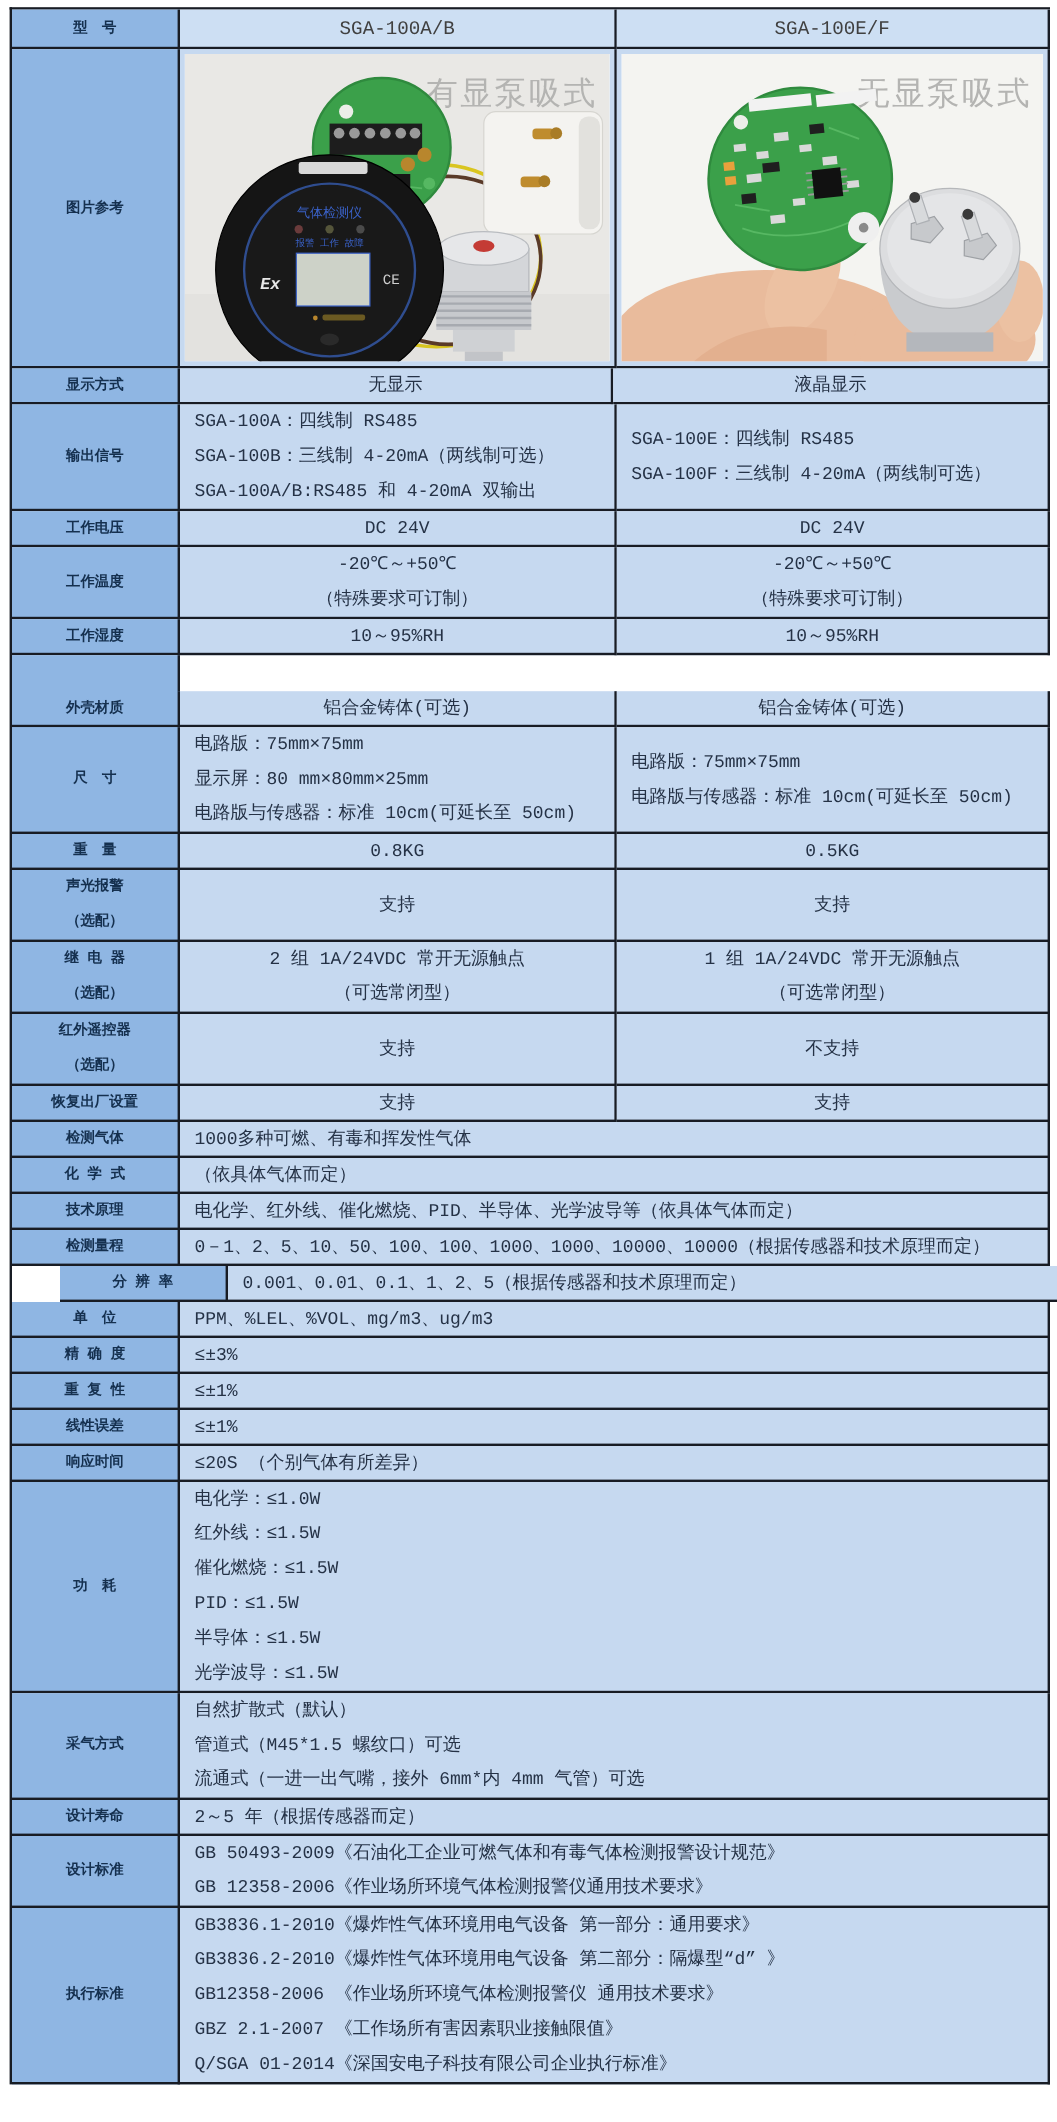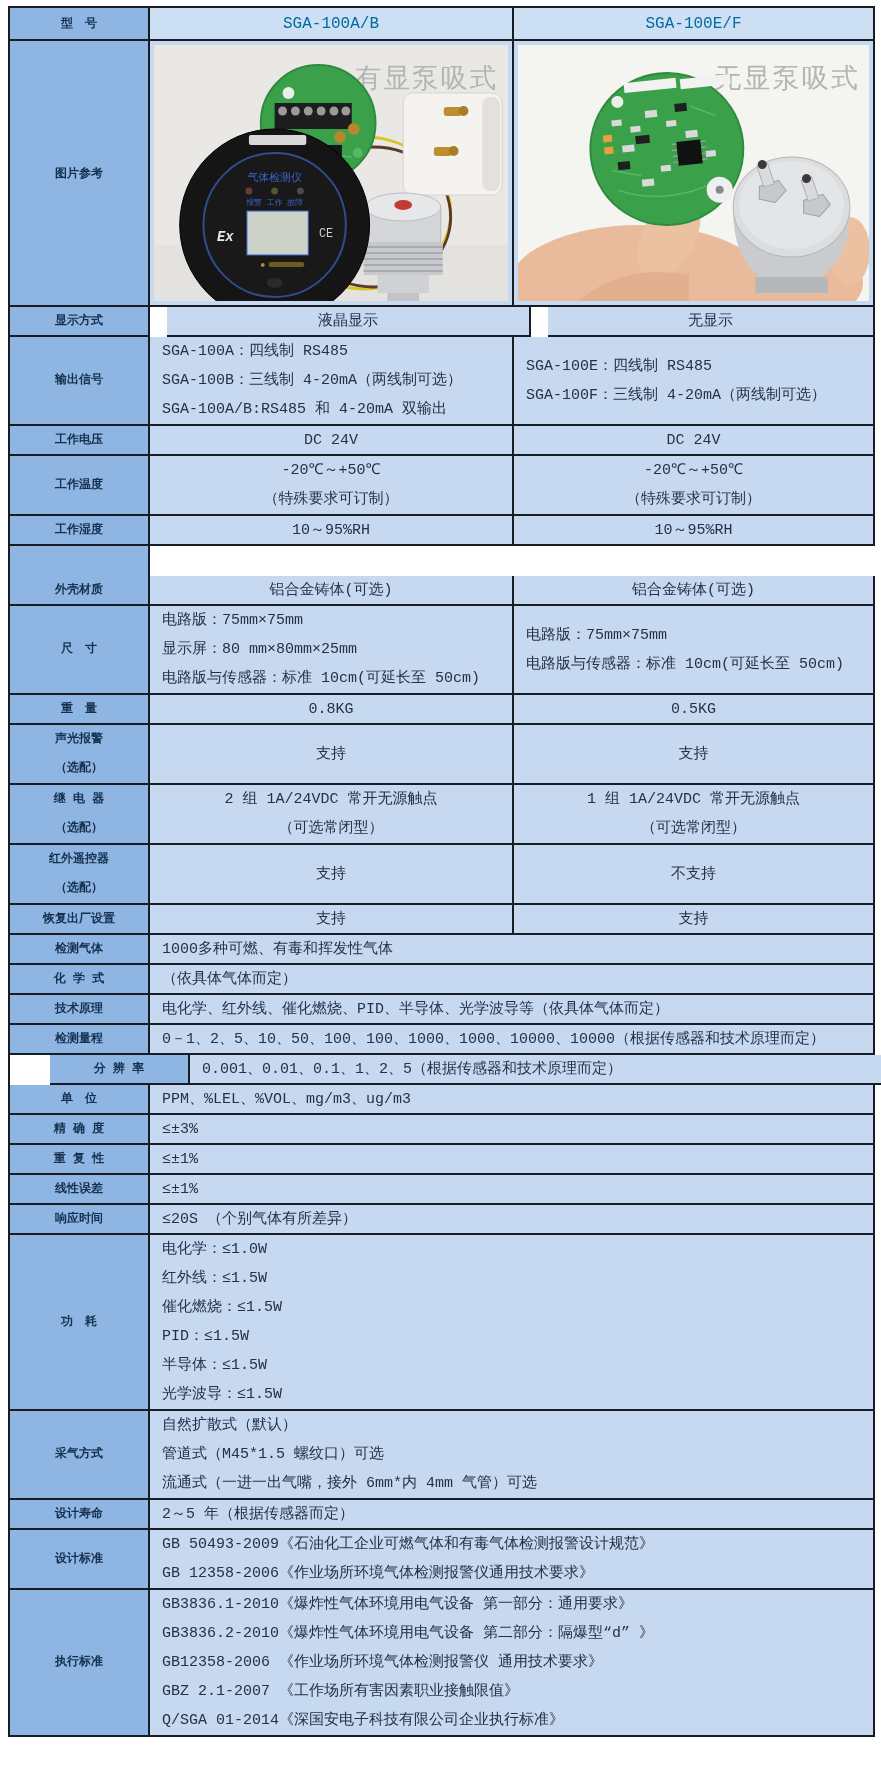--- a/index.html
+++ b/index.html
@@ -13,21 +13,21 @@
         overflow:hidden;color:#253246;font-size:15px;}
   .cell div{line-height:29px;white-space:nowrap;}
   .lbl{flex:0 0 140px;width:140px;background:#8fb6e3;align-items:center;text-align:center;
        font-weight:bold;font-size:12px;color:#15304f;}
   .v2{flex:0 0 364px;width:364px;background:#c6d9f0;}
   .v3{flex:1;background:#c6d9f0;}
   .sp{flex:1;background:#c6d9f0;}
   .center{align-items:center;text-align:center;}
   .left{align-items:flex-start;text-align:left;padding-left:12px;padding-right:4px;}
   .hdr-row .cell{height:33px;}
-  .hdrv{background:#cddff3;align-items:center;text-align:center;font-size:16px;color:#0369a1;}
+  .hdrv{background:#cddff3;align-items:center;text-align:center;font-size:16px;color:#404040;}
   .photo{padding:4px;background:#c6d9f0;}
   .photo-inner{background:#fff;width:100%;height:100%;}
   .photo svg{display:block;width:100%;height:100%;}
   .wm{font-size:27px;fill:#b4b4b2;letter-spacing:2px;}
 </style>
 </head>
 <body>
 
 <div class="page">
   <div class="tbl" id="tbl">
@@ -179,29 +179,29 @@
               <polygon points="296,172 282,164 286,152 306,152 310,164" fill="#c7c9cc" stroke="#9ea1a5"></polygon>
               <rect x="290" y="132" width="11" height="22" fill="#d8dadc" stroke="#aeb1b5"></rect>
               <circle cx="295.5" cy="132" r="4.5" fill="#3a3a3a"></circle>
             </g>
           </g>
         </svg>
         </div>
       </div>
     </div>
 
-  <div class="row" style="height: 30px; gap: 17px;">
+  <div class="row" style="height: 30px;">
         <div class="cell lbl">
           <div>显示方式</div>
         </div>
+        <div class="cell v3 center">
+          <div>无显示</div>
+        </div>
         <div class="cell v2 center">
           <div>液晶显示</div>
-        </div>
-        <div class="cell v3 center">
-          <div>无显示</div>
         </div>
       </div>
       <div class="row" style="height: 89px;">
         <div class="cell lbl">
           <div>输出信号</div>
         </div>
         <div class="cell v2 left">
           <div>SGA-100A：四线制 RS485</div>
           <div>SGA-100B：三线制 4-20mA（两线制可选）</div>
           <div>SGA-100A/B:RS485 和 4-20mA 双输出</div>

